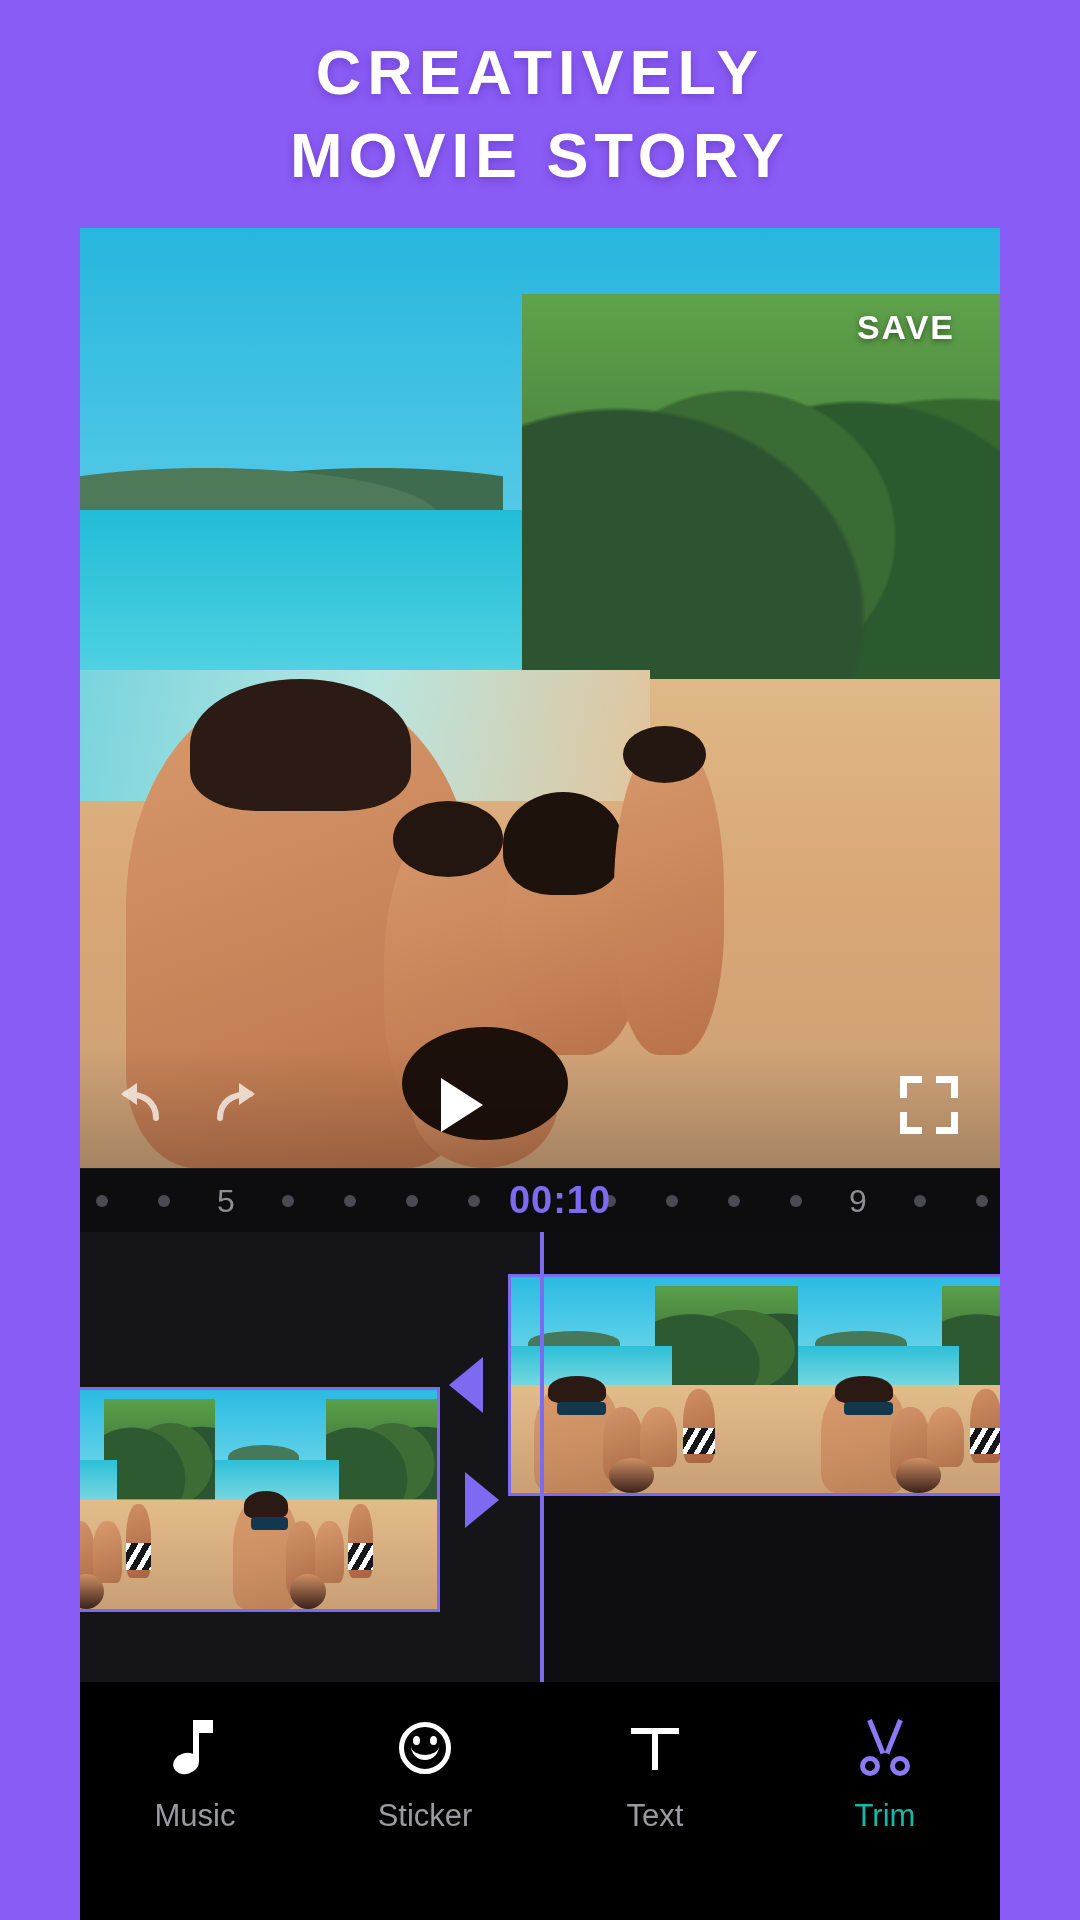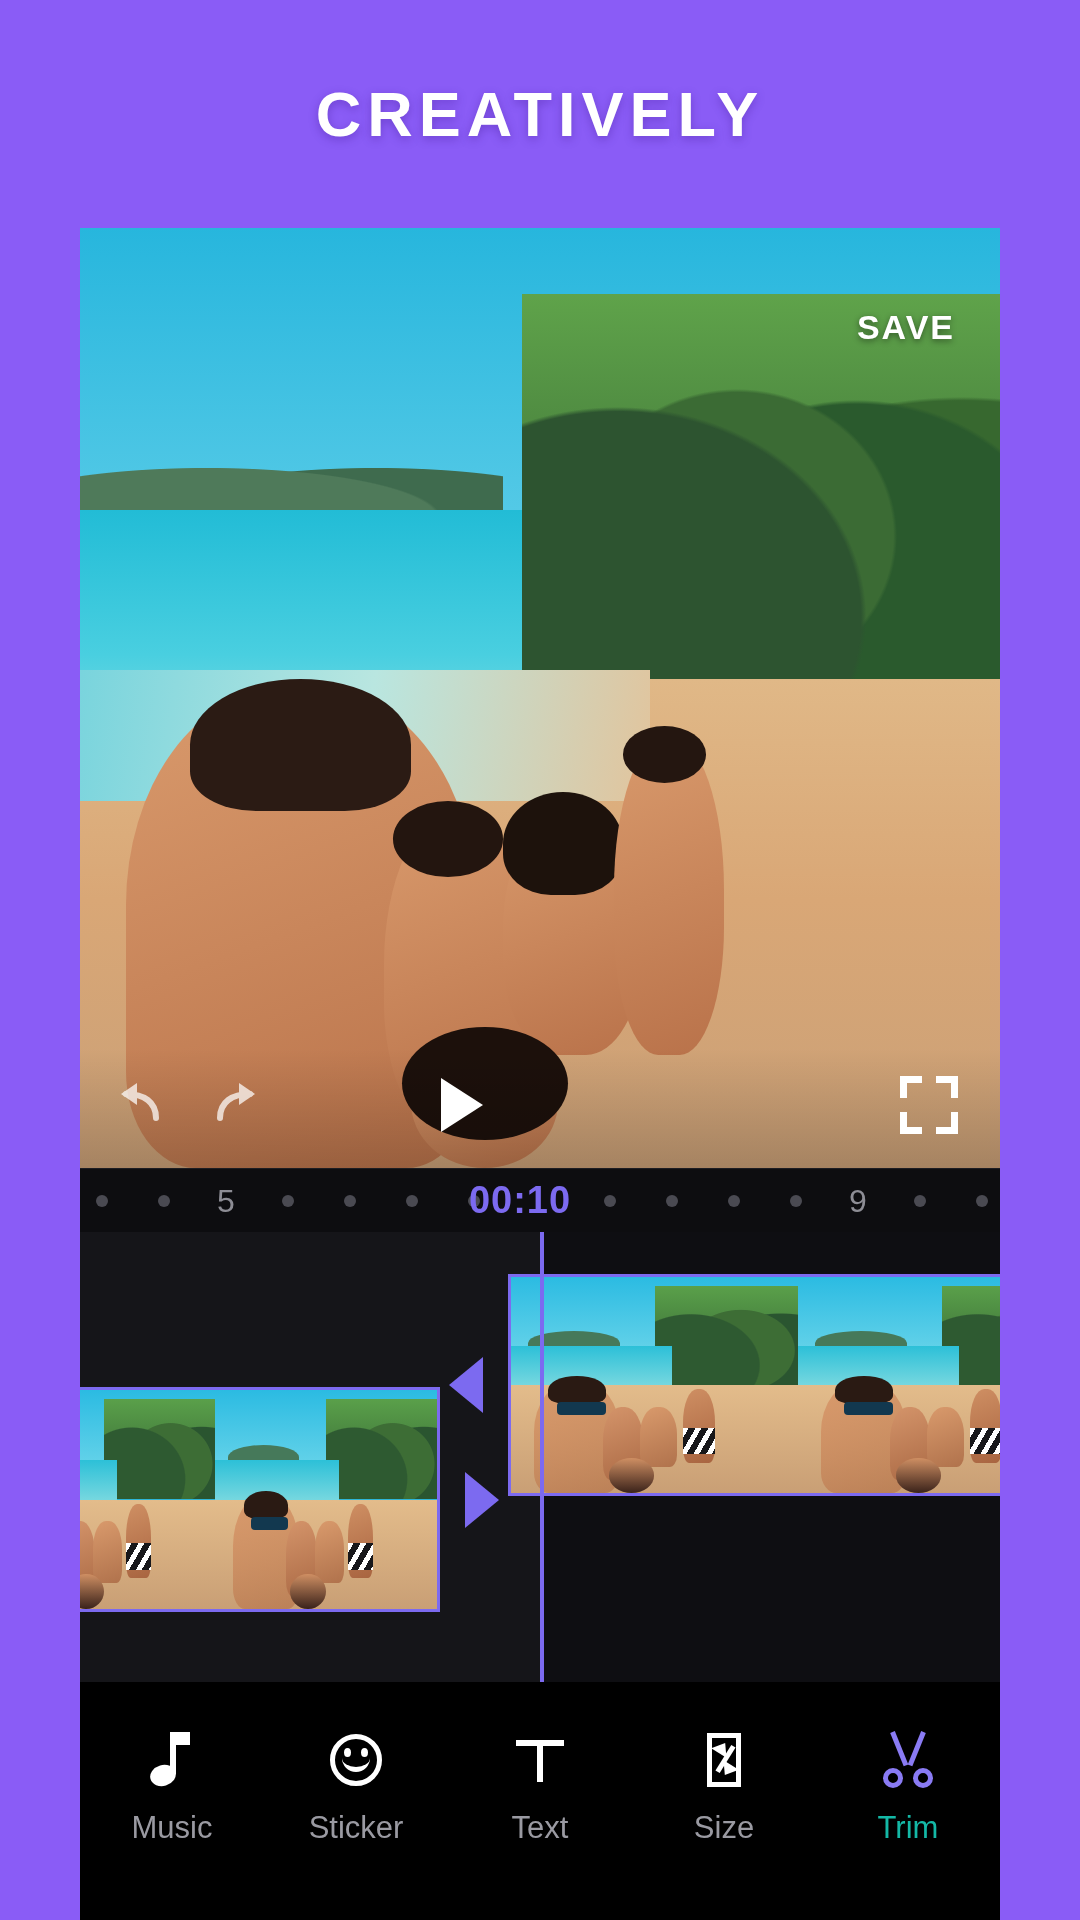--- a/index.html
+++ b/index.html
@@ -205,21 +205,21 @@
     left:-62px; top:50%; transform:translateY(-50%);
     border-top:28px solid transparent; border-bottom:28px solid transparent;
     border-right:34px solid #7C6AF0;
   }
 
   
   #toolbar{
     position:absolute; left:0; bottom:0; width:920px; height:238px;
     background:#000000;
     display:flex; align-items:flex-start; justify-content:space-around;
-    padding-top:50px;
+    padding-top:38px;
   }
   .tool{
     width:150px; display:flex; flex-direction:column; align-items:center; gap:22px;
     cursor:pointer;
   }
   .tool-icon{ width:56px; height:56px; position:relative; }
   .tool-label{ font-size:31px; color:#9a9aa2; }
   .tool.active .tool-label{ color:#14b8a6; }
 
   
@@ -244,20 +244,21 @@
   .ic-trim .bl{ position:absolute; left:10px; top:0; width:5px; height:36px; background:#8A7BF4; transform:rotate(-22deg); transform-origin:top center; }
   .ic-trim .br{ position:absolute; right:10px; top:0; width:5px; height:36px; background:#8A7BF4; transform:rotate(22deg); transform-origin:top center; }
   .ic-trim .rl{ position:absolute; left:3px; bottom:0; width:20px; height:20px; border:5px solid #8A7BF4; border-radius:50%; }
   .ic-trim .rr{ position:absolute; right:3px; bottom:0; width:20px; height:20px; border:5px solid #8A7BF4; border-radius:50%; }
 </style>
 </head>
 <body>
 
 <div id="headline">
   <div class="headline-line">CREATIVELY</div>
+  <div class="headline-line">MOVIE STORY</div>
 </div>
 
 <div id="phone">
 
   <div id="preview">
     <div class="scene">
       <div class="sky"></div>
       <div class="hills"></div>
       <div class="sea"></div>
       <div class="forest"></div>
@@ -317,21 +318,21 @@
         <div class="tick" style="left: 326px;"></div>
         <div class="tick" style="left: 388px;"></div>
         <div class="tick" style="left: 524px;"></div>
         <div class="tick" style="left: 586px;"></div>
         <div class="tick" style="left: 648px;"></div>
         <div class="tick" style="left: 710px;"></div>
         <div class="tick-label" style="left: 778px;">9</div>
         <div class="tick" style="left: 834px;"></div>
         <div class="tick" style="left: 896px;"></div>
       </div>
-    <div id="time-current" style="left: 440px;">00:10</div>
+    <div id="time-current" style="left: 480px;">00:10</div>
   </div>
 
   <div id="track">
     <div id="track-bg-left"></div>
     <div id="track-bg-right"></div>
 
     <div class="clip" id="clip-left">
       <div class="clip-frames">
         <div class="frame">
             <div class="mini">
@@ -433,31 +434,20 @@
     </div>
 
     <div class="tool">
       <div class="tool-icon ic-text">
         <span class="bar"></span>
           <span class="stem"></span>
       </div>
       <div class="tool-label">Text</div>
     </div>
 
-    <div class="tool">
-      <div class="tool-icon ic-size">
-        <span class="box"></span>
-        <span class="arrow">
-            <span class="tipa"></span>
-            <span class="line"></span>
-            <span class="tipb"></span>
-          </span>
-      </div>
-      <div class="tool-label">Size</div>
-    </div>
 
     <div class="tool active">
       <div class="tool-icon ic-trim">
         <span class="bl"></span>
           <span class="br"></span>
           <span class="rl"></span>
           <span class="rr"></span>
       </div>
       <div class="tool-label">Trim</div>
     </div>

